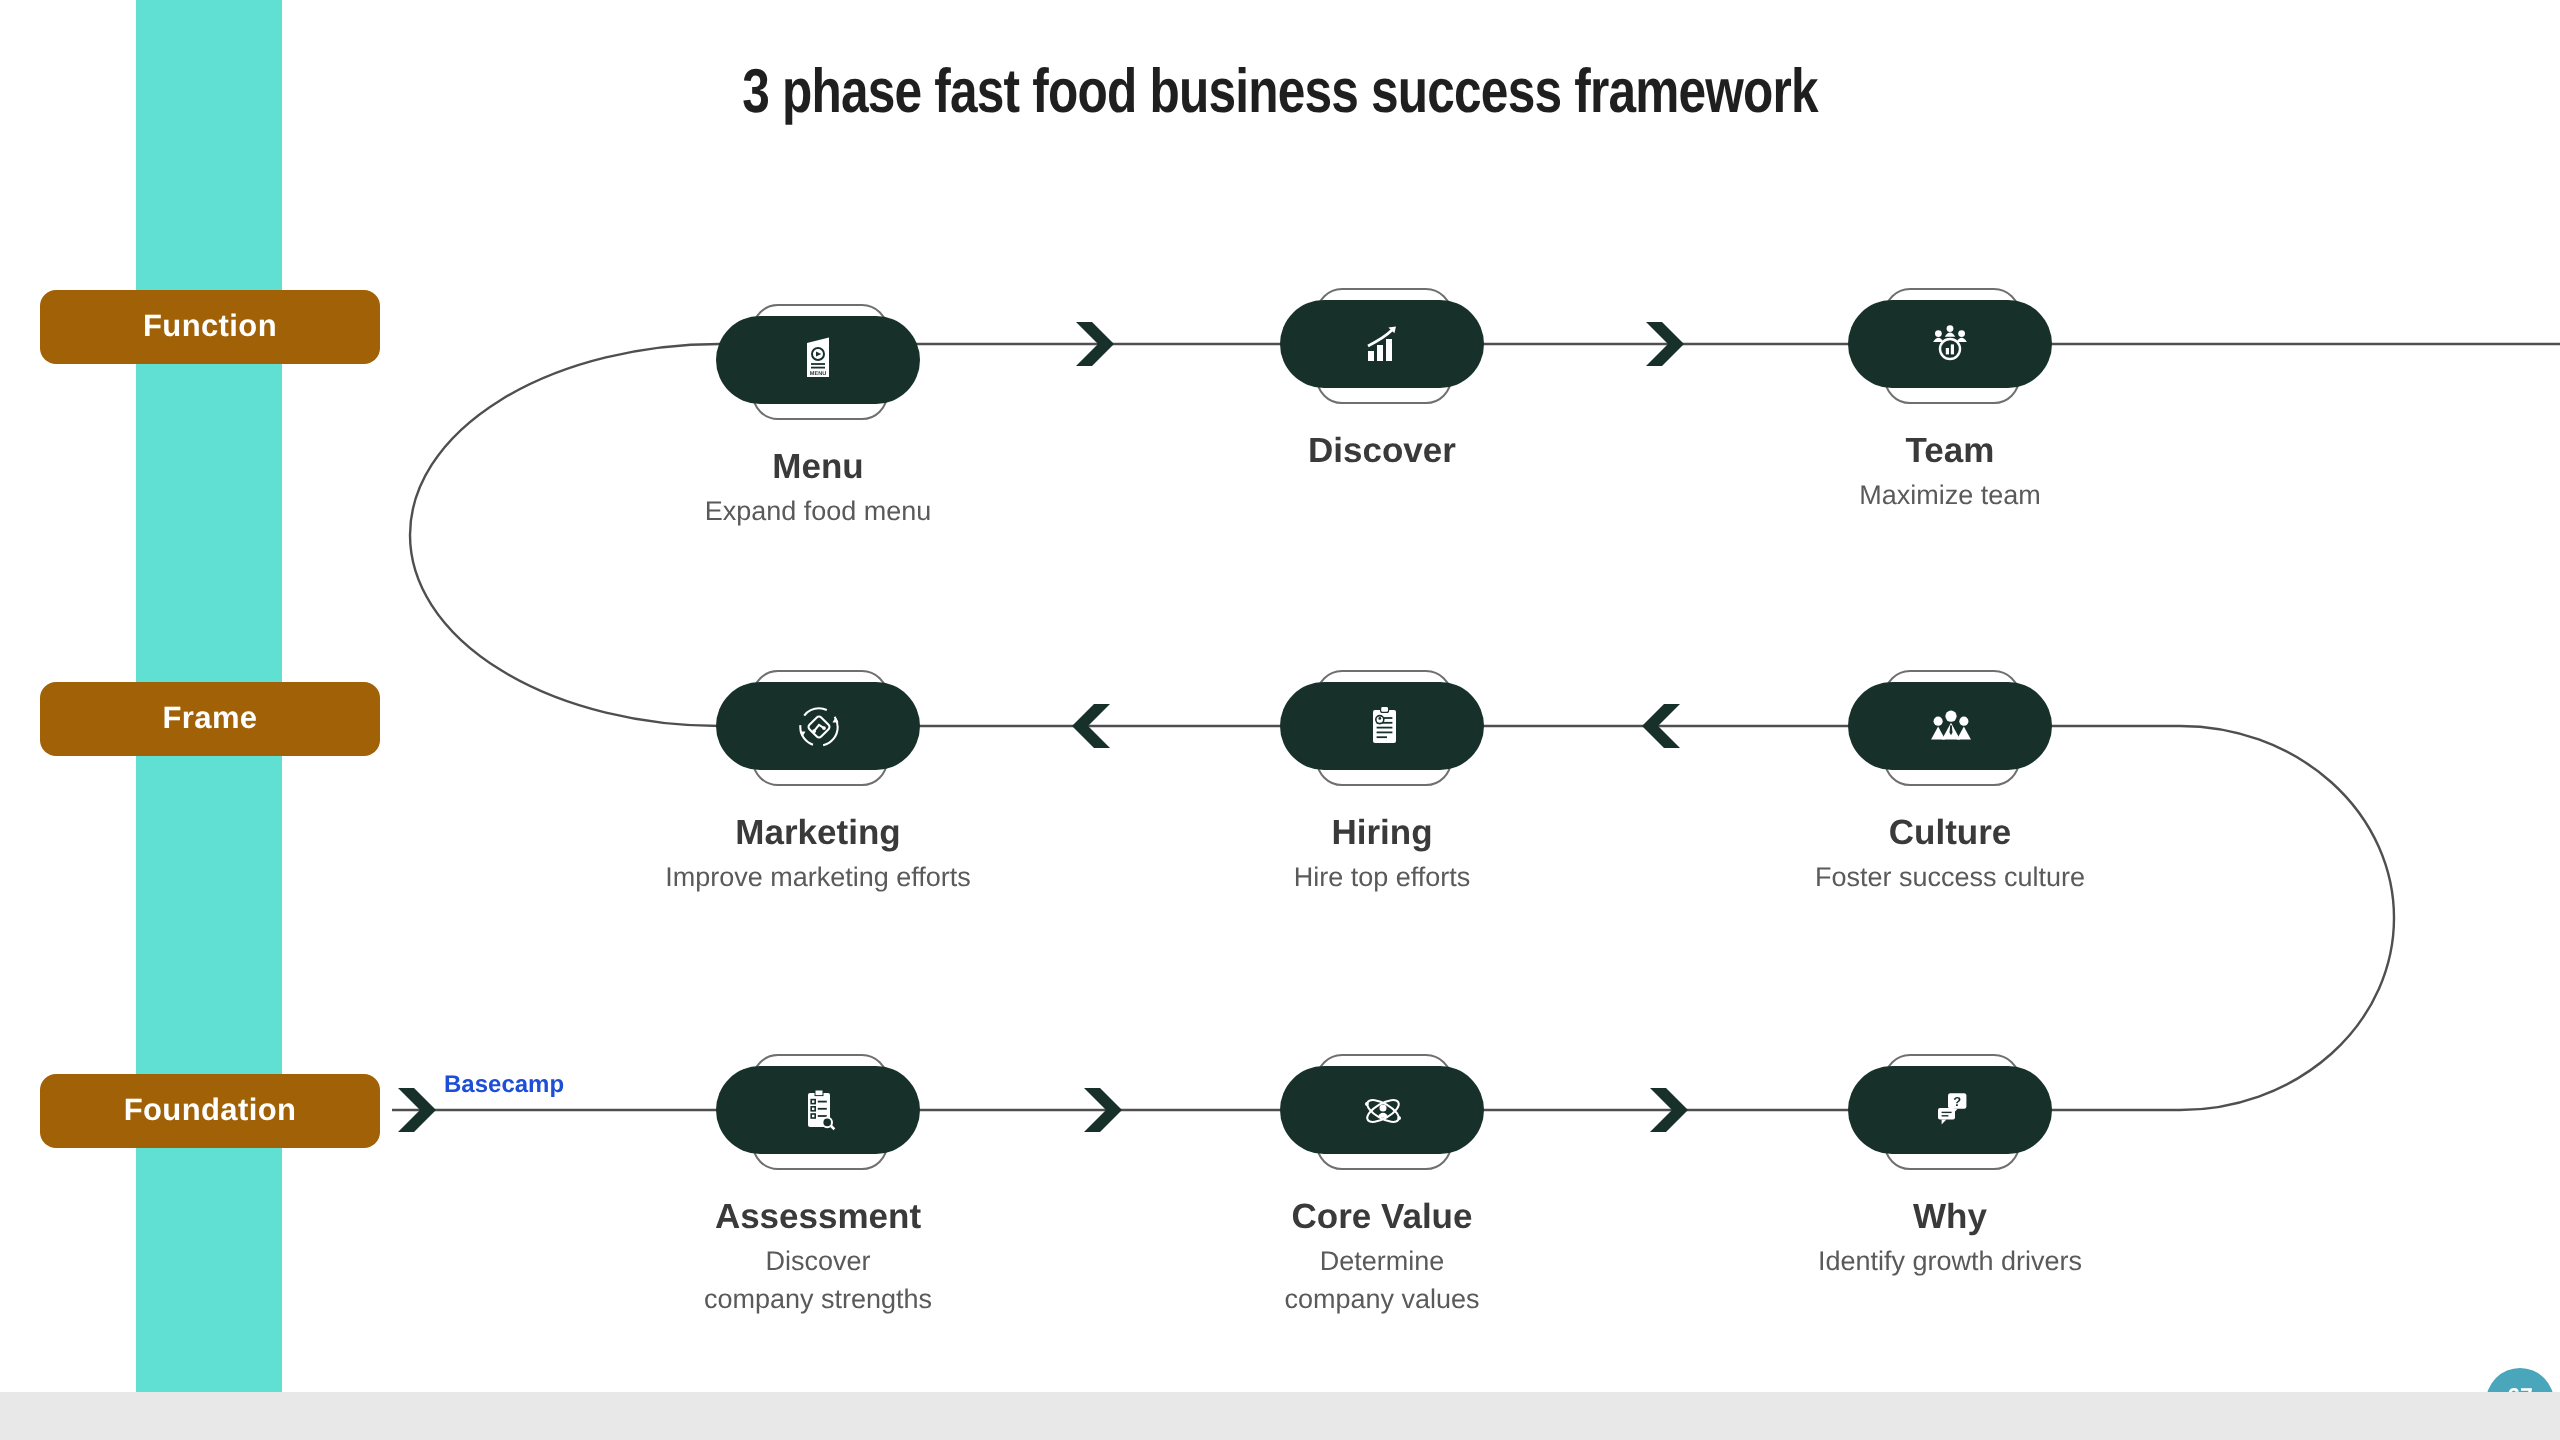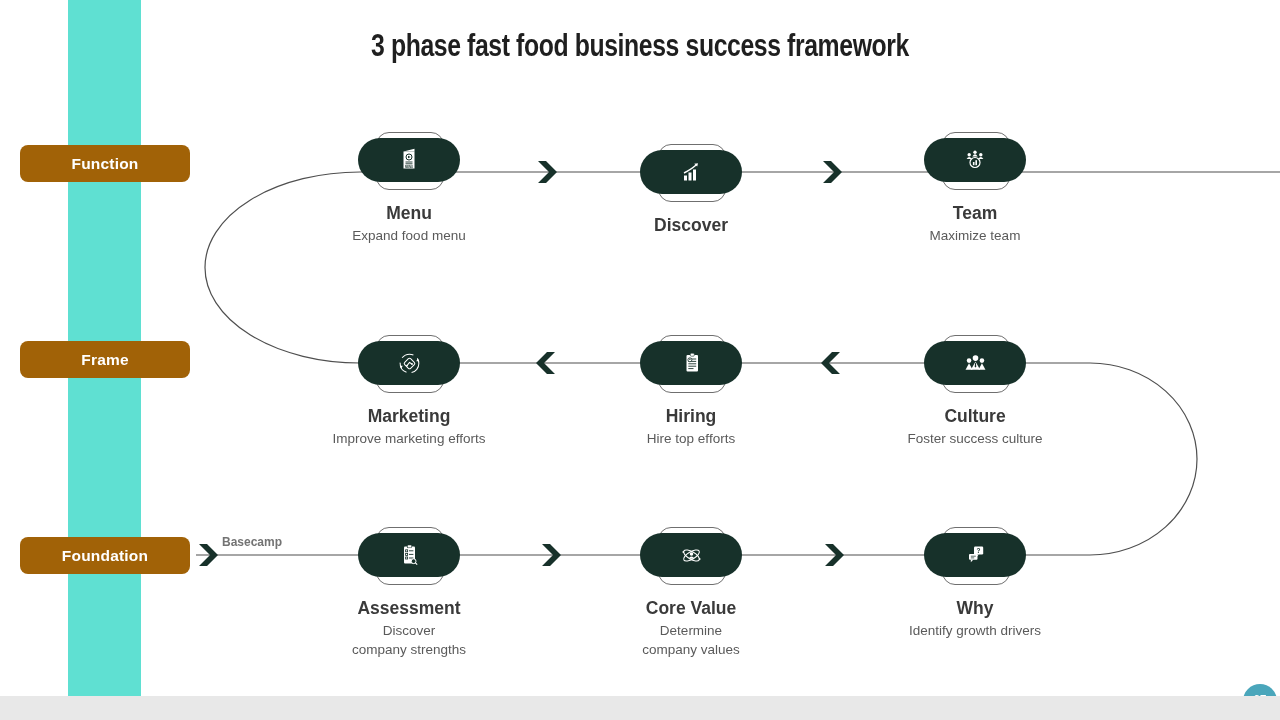--- a/index.html
+++ b/index.html
@@ -25,21 +25,21 @@
   .node{position:absolute;width:220px;height:140px;z-index:4;text-align:center;}
   .plate{position:absolute;left:50%;margin-left:-33px;top:0;width:66px;height:56px;
     background:#ffffff;border:1px solid #6f6f6f;border-radius:13px;}
   .pill{position:absolute;left:50%;margin-left:-51px;top:6px;width:102px;height:44px;
     background:#17312a;border-radius:22px;display:flex;align-items:center;justify-content:center;}
   .node-title{position:absolute;top:71px;left:0;right:0;font-size:17.5px;font-weight:700;color:#3a3a3a;}
   .node-sub{position:absolute;top:95px;left:0;right:0;font-size:13.5px;color:#5a5a5a;line-height:1.4;}
   .node-sub .l2:empty{display:none;}
   .node-sub .l2{display:block;}
 
-  .basecamp{position:absolute;left:222px;top:535px;font-size:12px;font-weight:700;color:#737373;z-index:5;}
+  .basecamp{position:absolute;left:222px;top:535px;font-size:12px;font-weight:700;color:#1d4ed8;z-index:5;}
 
   .footer-note{position:absolute;left:0;right:0;top:699px;text-align:center;
     font-size:10.5px;color:#909090;z-index:5;}
 
   .page-badge{position:absolute;left:1243px;top:684px;width:34px;height:40px;
     background:#4aa6bb;border-radius:17px 17px 0 0;z-index:5;
     color:#ffffff;font-size:11.5px;font-weight:700;text-align:center;padding-top:9px;box-sizing:border-box;}
 </style>
 </head>
 <body>
@@ -84,21 +84,21 @@
     </div>
   <div class="phase-pill phase-frame">
       <span>Frame</span>
     </div>
   <div class="phase-pill phase-foundation">
       <span>Foundation</span>
     </div>
 
   <div class="basecamp">Basecamp</div>
 
-  <div class="node" style="left:299px;top:132px;">
+  <div class="node" style="left:299px;top:152px;">
     <div class="plate"></div>
     <div class="pill">
       <svg width="26" height="26" viewBox="0 0 26 26">
         <path d="M7.5 4.5 L18.5 1.8 V4.5 Z" fill="#fff"></path>
         <rect x="7.5" y="4.5" width="11" height="17" fill="#fff"></rect>
         <circle cx="13" cy="10" r="3" fill="none" stroke="#17312a" stroke-width="1"></circle>
         <path d="M12 8.8 L14.6 10 L12 11.2 Z" fill="#17312a"></path>
         <line x1="9.5" y1="15" x2="16.5" y2="15" stroke="#17312a" stroke-width=".9"></line>
         <line x1="9.5" y1="16.8" x2="16.5" y2="16.8" stroke="#17312a" stroke-width=".9"></line>
         <text x="13" y="20.6" font-size="2.8" font-weight="bold" fill="#17312a" text-anchor="middle">MENU</text>
@@ -115,21 +115,21 @@
         <rect x="6" y="16.5" width="3" height="5" fill="#fff"></rect>
         <rect x="10.5" y="13.5" width="3" height="8" fill="#fff"></rect>
         <rect x="15" y="10.5" width="3" height="11" fill="#fff"></rect>
         <path d="M6 14 C10 12, 14 10, 18.3 5.8" stroke="#fff" stroke-width="1.4" fill="none"></path>
         <path d="M20 4.2 l-3.8 .6 3 2.8 Z" fill="#fff"></path>
       </svg>
     </div>
     <div class="node-title">Discover</div>
   </div>
 
-  <div class="node" style="left:865px;top:132px;text-align:center;">
+  <div class="node" style="left:865px;top:144px;text-align:center;">
     <div class="plate"></div>
     <div class="pill">
       <svg width="26" height="26" viewBox="0 0 26 26">
         <circle cx="13" cy="15.5" r="5" fill="none" stroke="#fff" stroke-width="1.2"></circle>
         <rect x="10.9" y="15" width="1.6" height="3.2" fill="#fff"></rect>
         <rect x="13.4" y="13.2" width="1.6" height="5" fill="#fff"></rect>
         <circle cx="7.2" cy="7.8" r="1.7" fill="#fff"></circle>
           <path d="M4.6 12 q2.6 -4.2 5.2 0 Z" fill="#fff"></path>
         <circle cx="13" cy="5.3" r="1.7" fill="#fff"></circle>
           <path d="M10.4 9.4 q2.6 -4.2 5.2 0 Z" fill="#fff"></path>

